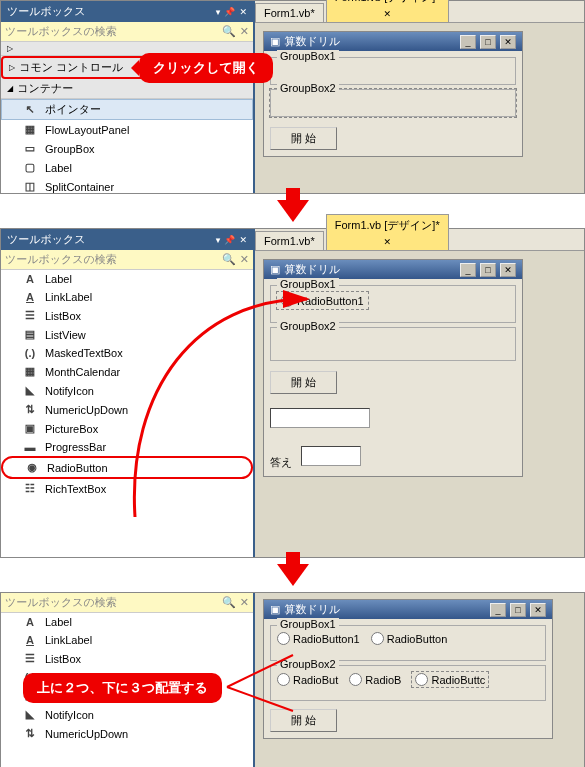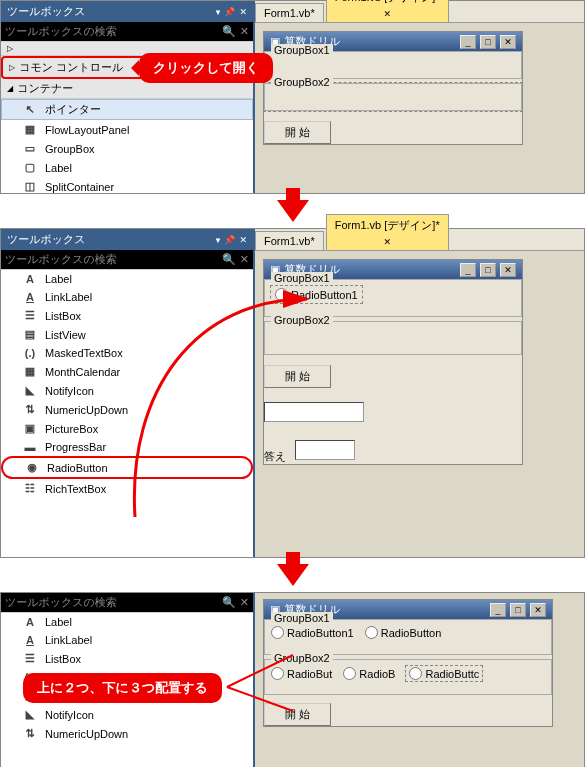--- a/index.html
+++ b/index.html
@@ -4,42 +4,42 @@
 <style>
   * { box-sizing: border-box; margin: 0; padding: 0; font-family: "Meiryo UI", "MS PGothic", sans-serif; font-size: 11px; }
   body { background: #fff; width: 585px; }
   .frame { border: 1px solid #888; display: flex; height: 190px; position: relative; }
 
   
   .toolbox { width: 254px; background: #eee; border-right: 2px solid #3a5f8a; display: flex; flex-direction: column; }
   .toolbox-title { background: #3a5f8a; color: #fff; padding: 3px 6px; display: flex; align-items: center; text-align: center; }
   .toolbox-title .spacer { flex: 1; }
   .toolbox-title .icon { margin-left: 4px; font-size: 9px; cursor: pointer; }
-  .toolbox-search { background: #000000; padding: 2px 4px; color: #888; display: flex; align-items: center; border-bottom: 1px solid #ccc; }
+  .toolbox-search { background: #fef9c3; padding: 2px 4px; color: #888; display: flex; align-items: center; border-bottom: 1px solid #ccc; }
   .toolbox-search .spacer { flex: 1; }
   .toolbox-category { background: #e6e6e6; border-bottom: 1px solid #ccc; padding: 2px 6px; display: flex; align-items: center; gap: 4px; }
   .toolbox-category .tri { font-size: 8px; }
   .toolbox-items { background: #fff; flex: 1; overflow: hidden; }
   .toolbox-item { display: flex; align-items: center; gap: 8px; padding: 3px 10px 3px 22px; cursor: pointer; }
   .toolbox-item.selected { background: #dce8f5; outline: 1px solid #a0bcd8; outline-offset: -1px; }
   .toolbox-item .item-icon { width: 14px; text-align: center; color: #444; font-weight: bold; }
   .redbox-callout { border: 2px solid #e00; border-radius: 4px; }
 
   
   .designer { flex: 1; background: #fff; display: flex; flex-direction: column; }
   .tabs { display: flex; background: #e8e4d8; border-bottom: 1px solid #999; height: 22px; align-items: flex-end; }
   .tab { padding: 3px 8px; border-top: 1px solid #999; border-left: 1px solid #999; border-right: 1px solid #999; background: #eae6d8; margin-right: 2px; display: flex; align-items: center; gap: 4px; }
   .tab.active { background: #ffe680; flex-direction: column; }
   .tab .close { font-size: 9px; cursor: pointer; }
   .design-surface { flex: 1; background: #dcd8c8; padding: 8px; position: relative; }
   .win { background: #e8e4d8; border: 1px solid #888; width: 260px; }
   .win-title { background: linear-gradient(#6a8dbc, #34568a); color: #fff; padding: 2px 6px; display: flex; align-items: center; gap: 4px; }
   .win-title .spacer { flex: 1; }
   .win-title .wbtn { background: #c8c4b8; color: #000; width: 16px; height: 14px; display: inline-flex; align-items: center; justify-content: center; font-size: 9px; border: 1px outset #eee; cursor: pointer; }
-  .win-body { padding: 0; }
+  .win-body { padding: 6px; }
   .groupbox { border: 1px solid #aaa; padding: 6px 6px 4px; margin-bottom: 4px; position: relative; }
   .groupbox legend, .groupbox .legend { font-size: 11px; background: #e8e4d8; padding: 0 3px; position: absolute; top: -8px; left: 6px; }
   .selection-handles { outline: 1px dashed #888; }
   .btn { border: 1px outset #ccc; background: #e8e4d8; padding: 3px 20px; cursor: pointer; display: inline-block; }
   .textbox { border: 1px inset #999; background: #fff; height: 20px; width: 100px; display: inline-block; }
   .radio { display: inline-flex; align-items: center; gap: 3px; margin-right: 8px; }
   .radio input { margin: 0; }
 
   
   .callout { background: #e00; color: #fff; font-weight: bold; font-size: 13px; padding: 6px 14px; border-radius: 10px; position: absolute; z-index: 20; white-space: nowrap; }

